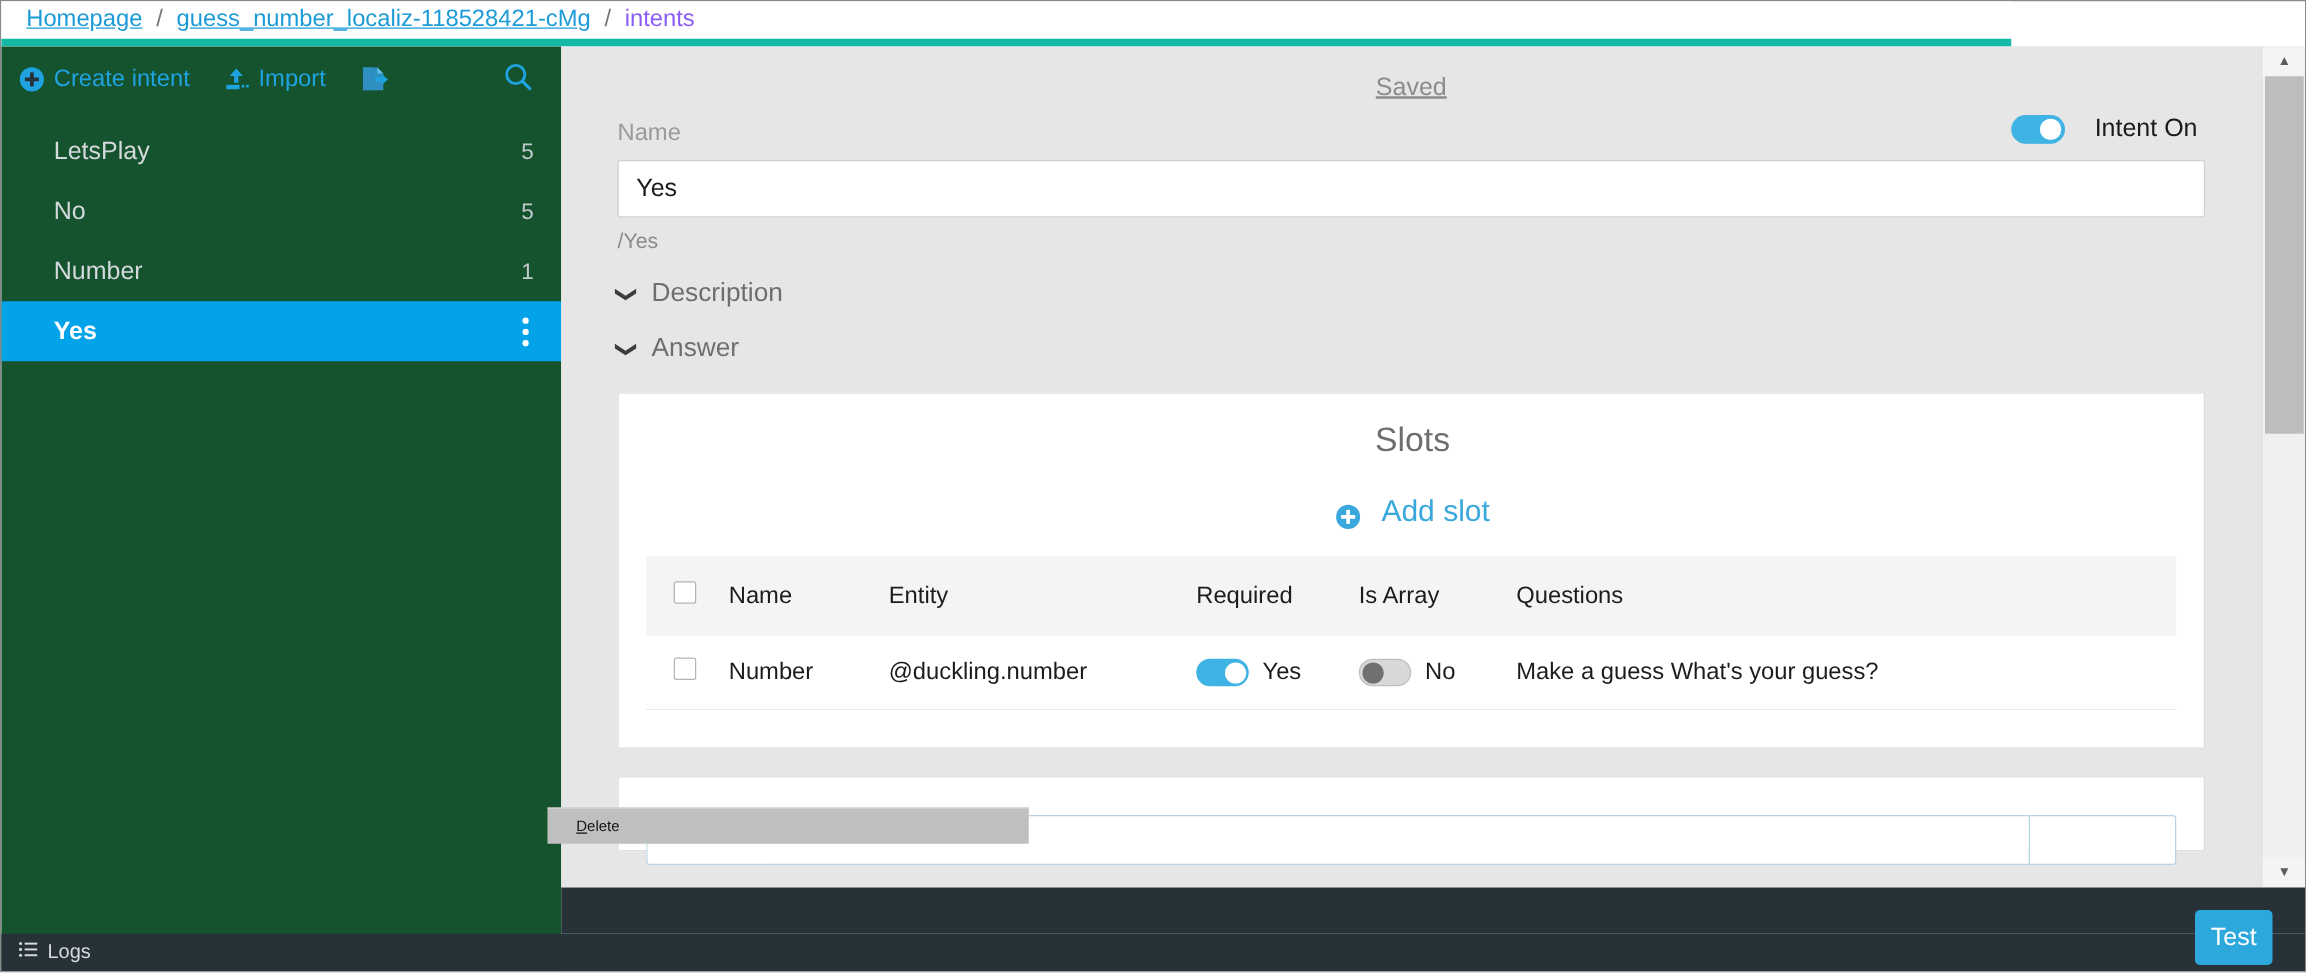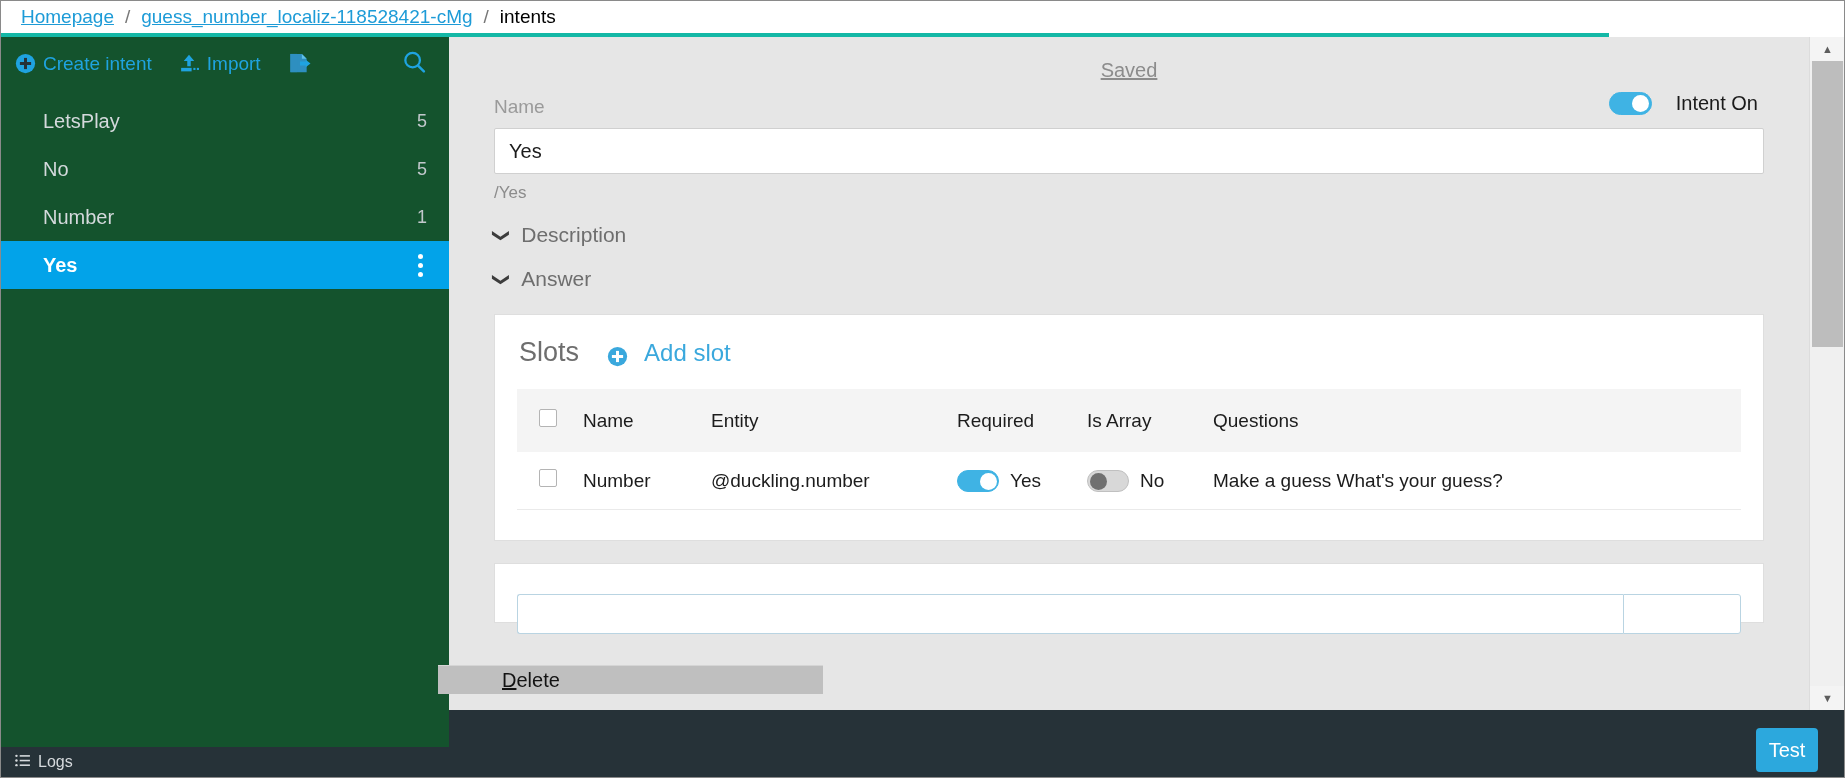--- a/index.html
+++ b/index.html
@@ -23,34 +23,34 @@
   .breadcrumb {
     position: absolute;
     left: 0; top: 0;
     width: 1608px; height: 36px;
     background: #ffffff;
     display: flex;
     align-items: center;
     padding-left: 20px;
     font-size: 19px;
     color: #222;
-    border-bottom: 4px solid #14b8a6;
+    border-bottom: 6px solid #14b8a6;
     z-index: 5;
   }
   .bc-link {
     color: #1d9bd7;
     text-decoration: underline;
     cursor: pointer;
     white-space: nowrap;
   }
   .bc-sep {
     color: #777;
     margin: 0 11px;
   }
-  .bc-current { color: #000000; }
+  .bc-current { color: #8b5cf6; }
 
   
   .sidebar {
     position: absolute;
     left: 0; top: 36px;
     width: 448px;
     bottom: 0;
     background: #14532d;
     overflow: hidden;
   }
@@ -227,20 +227,21 @@
     margin-top: 23px;
     background: #ffffff;
     border: 1px solid #dedede;
     padding: 22px 22px 30px 22px;
   }
   .slots-head {
     display: flex;
     align-items: center;
     gap: 28px;
     padding-left: 2px;
+    flex-direction: column;
   }
   .slots-title {
     font-size: 27px;
     color: #6e6e6e;
   }
   .add-slot {
     display: flex;
     align-items: flex-end;
     gap: 16px;
     color: #3aa8dd;
@@ -370,29 +371,29 @@
     justify-content: center;
     border-radius: 4px;
     cursor: pointer;
     z-index: 12;
   }
 
   
   .ctx-menu {
     position: absolute;
     left: 437px;
-    top: 664px;
+    top: 645px;
     width: 385px;
     height: 29px;
     background: #bfbfbf;
     border-top: 1px solid #d5d5d5;
     display: flex;
     align-items: center;
-    padding-left: 64px;
-    font-size: 20px;
+    padding-left: 23px;
+    font-size: 12px;
     color: #131313;
     z-index: 30;
     cursor: pointer;
   }
   .mnemonic { text-decoration: underline; }
 </style>
 </head>
 <body>
 
 <div id="app">

